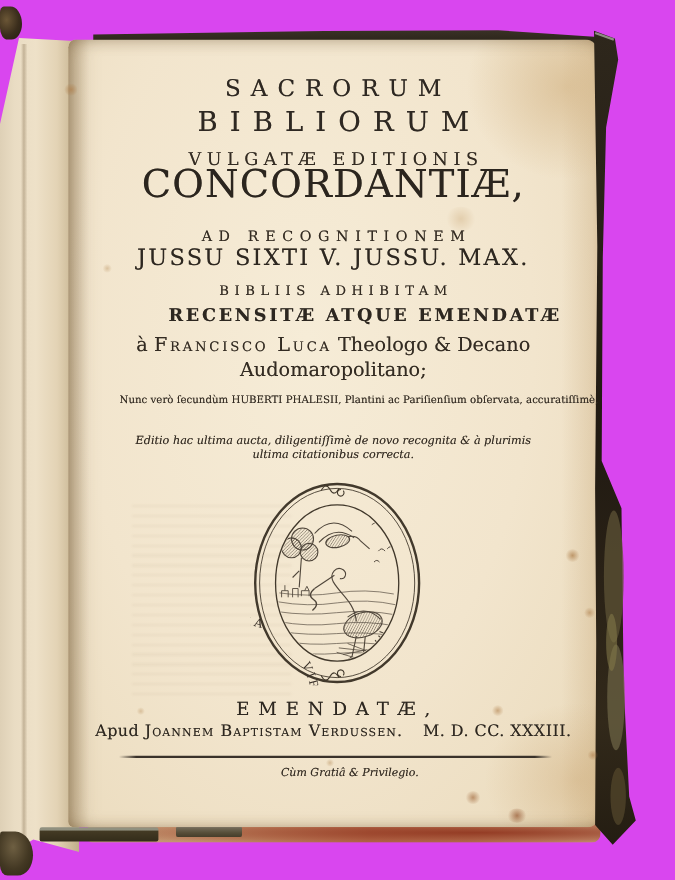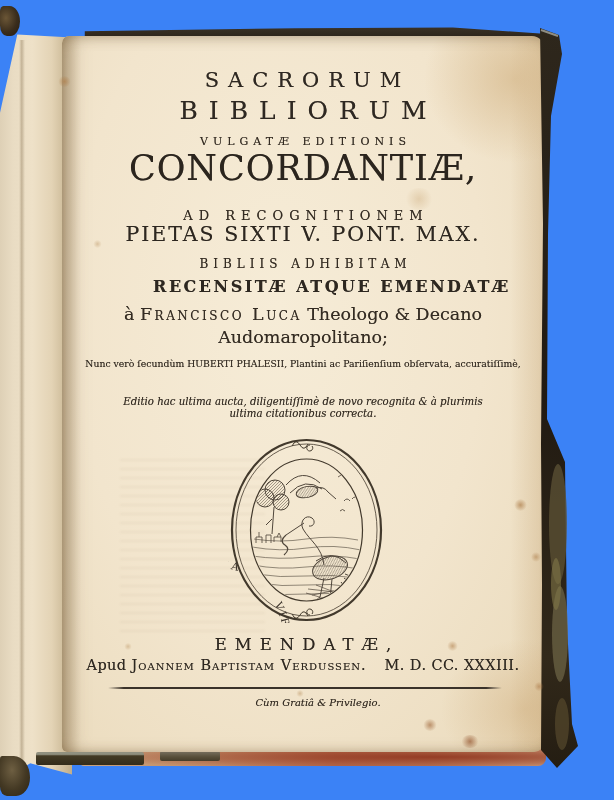--- a/index.html
+++ b/index.html
@@ -1,17 +1,17 @@
 <!DOCTYPE html>
 <html><head>
 <meta charset="utf-8">
 <style>
   html,body{margin:0;padding:0;background:#ffffff;}
   #photo{
-    position:relative;width:614px;height:800px;background:#3b82f6;overflow:hidden;
+    position:relative;width:614px;height:800px;background:#d946ef;overflow:hidden;
     font-family:"DejaVu Serif","Liberation Serif",serif;color:#332b22;text-decoration:underline;
   }
   
   .top-left-blob{
     position:absolute;left:0;top:6px;width:20px;height:30px;
     background:radial-gradient(ellipse at 30% 40%,#6b5636 0%,#3a2d1c 55%,#241c12 100%);
     border-radius:20% 60% 55% 40%;
   }
   .binding-top{
     position:absolute;left:80px;top:27px;width:478px;height:24px;
@@ -63,30 +63,30 @@
     position:absolute;left:120px;top:452px;width:145px;height:180px;
     background:repeating-linear-gradient(0deg,rgba(128,104,70,.055) 0 2px,rgba(128,104,70,0) 2px 9px);
     filter:blur(1px);
   }
   
   .content{position:absolute;left:62px;top:36px;width:482px;height:716px;}
   .tline{position:absolute;left:0;width:100%;text-align:center;white-space:nowrap;
          text-shadow:0 0 .5px rgba(51,43,34,.55);}
   .t-sacrorum     {top:32px;  font-size:21px;  letter-spacing:9px;  text-indent:9px;  color:#2e2822;}
   .t-bibliorum    {top:60px;  font-size:25px;  letter-spacing:11px; text-indent:11px; color:#2e2822;}
-  .t-vulgatae     {top:99px;  font-size:11px;letter-spacing:5px;  text-indent:5px;}
+  .t-vulgatae     {top:99px;  font-size:16px;letter-spacing:5px;  text-indent:5px;}
   .t-concordantiae{top:112px; font-size:35px;  letter-spacing:1px;  color:#2b251e;}
   .t-adrecog      {top:172px; font-size:13px;  letter-spacing:6px;  text-indent:6px;}
   .t-jussu        {top:186px; font-size:20.5px;letter-spacing:2px;  color:#2d2720;}
   .t-bibliis      {top:221px; font-size:12px;  letter-spacing:5px;  text-indent:5px;}
   .t-recensitae   {top:241px; font-size:16px;letter-spacing:2.5px;font-weight:700;color:#2d2720;padding-left:29px;}
   .t-author       {top:268px; font-size:17.5px;}
   .t-author .sc   {font-variant:small-caps;letter-spacing:2.5px;}
   .t-author2      {top:275px; font-size:17.5px;margin-top:16px;}
-  .t-notice       {top:322px; font-size:9.3px; line-height:11.5px;}
+  .t-notice       {top:322px; font-size:9.3px; line-height:11.5px;text-align:right;}
   .t-editio       {top:360px; font-size:10.2px;line-height:12px;font-style:italic;}
   .t-antverpiae   {top:599px; font-size:16.5px;letter-spacing:8px;text-indent:8px;color:#2d2720;}
   .t-imprint      {top:621px; font-size:14.5px;letter-spacing:.4px;color:#2d2720;}
   .t-imprint .sc  {font-variant:small-caps;letter-spacing:1px;}
   .t-imprint .year{margin-left:18px;}
   .imprint-rule{position:absolute;top:651px;left:46px;width:394px;height:2px;border-radius:1px;
     background:linear-gradient(90deg,rgba(58,50,42,0),#3a322a 4%,#3a322a 96%,rgba(58,50,42,0));}
   .t-privilege    {top:661px; font-size:10px;font-style:italic;padding-left:15px;}
   .device{position:absolute;left:166px;top:401px;width:157px;height:186px;}
 </style>
@@ -135,21 +135,21 @@
   <div class="spot" style="left:124px;top:643px;width:8px;height:7px;background:radial-gradient(circle,rgba(180,138,85,.4),rgba(180,138,85,0) 70%);"></div>
   <div class="spot" style="left:534px;top:682px;width:10px;height:9px;background:radial-gradient(circle,rgba(170,118,68,.55),rgba(170,118,68,0) 72%);"></div>
   <div class="showthrough"></div>
 
   <div class="content">
     <div class="tline t-sacrorum">SACRORUM</div>
     <div class="tline t-bibliorum">BIBLIORUM</div>
     <div class="tline t-vulgatae">VULGATÆ EDITIONIS</div>
     <div class="tline t-concordantiae">CONCORDANTIÆ,</div>
     <div class="tline t-adrecog">AD RECOGNITIONEM</div>
-    <div class="tline t-jussu">PIETAS SIXTI V. PONT. MAX.</div>
+    <div class="tline t-jussu">JUSSU SIXTI V. JUSSU. MAX.</div>
     <div class="tline t-bibliis">BIBLIIS ADHIBITAM</div>
     <div class="tline t-recensitae">RECENSITÆ ATQUE EMENDATÆ</div>
 
     <div class="tline t-author"><span>à </span><span class="sc">Francisco Luca</span><span> Theologo &amp; Decano</span></div>
     <div class="tline t-author2">Audomaropolitano;</div>
 
     <div class="tline t-notice" style="white-space:normal;">
       <span>Nunc verò ſecundùm HUBERTI PHALESII, Plantini ac Pariſienſium obſervata, accuratiſſimè,</span><br>
     </div>
     <div class="tline t-editio" style="white-space:normal;">

